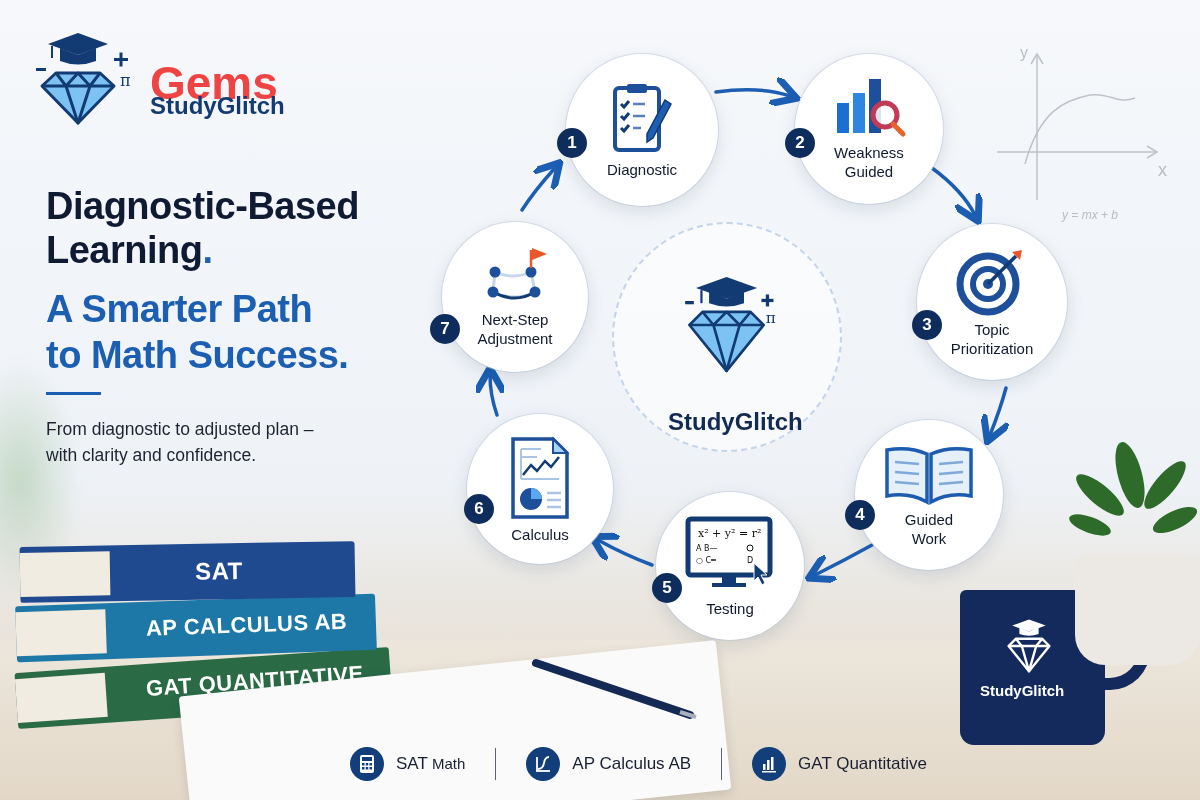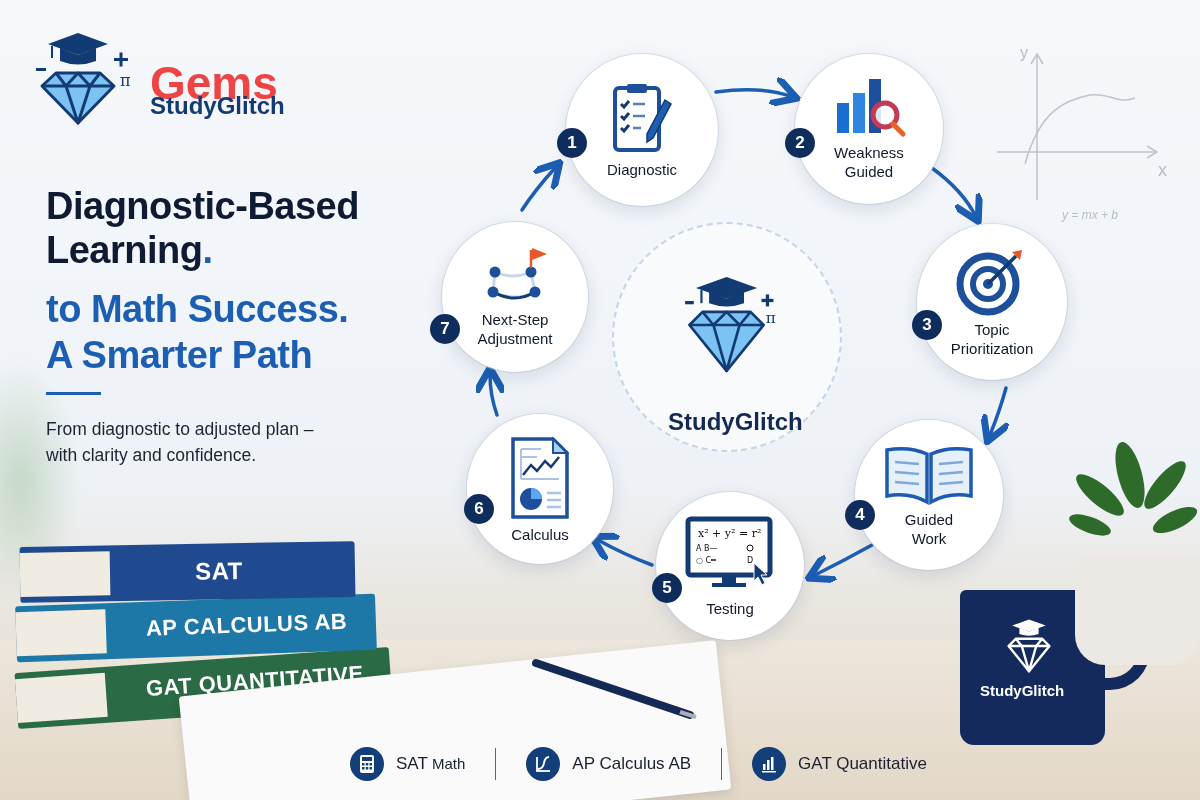--- a/index.html
+++ b/index.html
@@ -85,22 +85,22 @@
   </g>
 </svg>
 <div class="abs logo-text-1">Gems</div>
 <div class="abs logo-text-2">StudyGlitch</div>
 
 <div class="abs h1">
   <div>Diagnostic-Based</div>
   <div><span>Learning</span><span class="dot">.</span></div>
 </div>
 <div class="abs h2">
+  <div>A Smarter Path</div>
   <div>to Math Success.</div>
-  <div>A Smarter Path</div>
 </div>
 <div class="abs rule"></div>
 <div class="abs desc">
   <div>From diagnostic to adjusted plan –</div>
   <div>with clarity and confidence.</div>
 </div>
 
 <div class="abs center-ring"></div>
 <svg class="abs" style="left:672px;top:245px" width="120" height="160" viewBox="0 0 110 100">
   <polygon points="50,6 78,16 50,26 22,16" fill="#123a73"></polygon>

